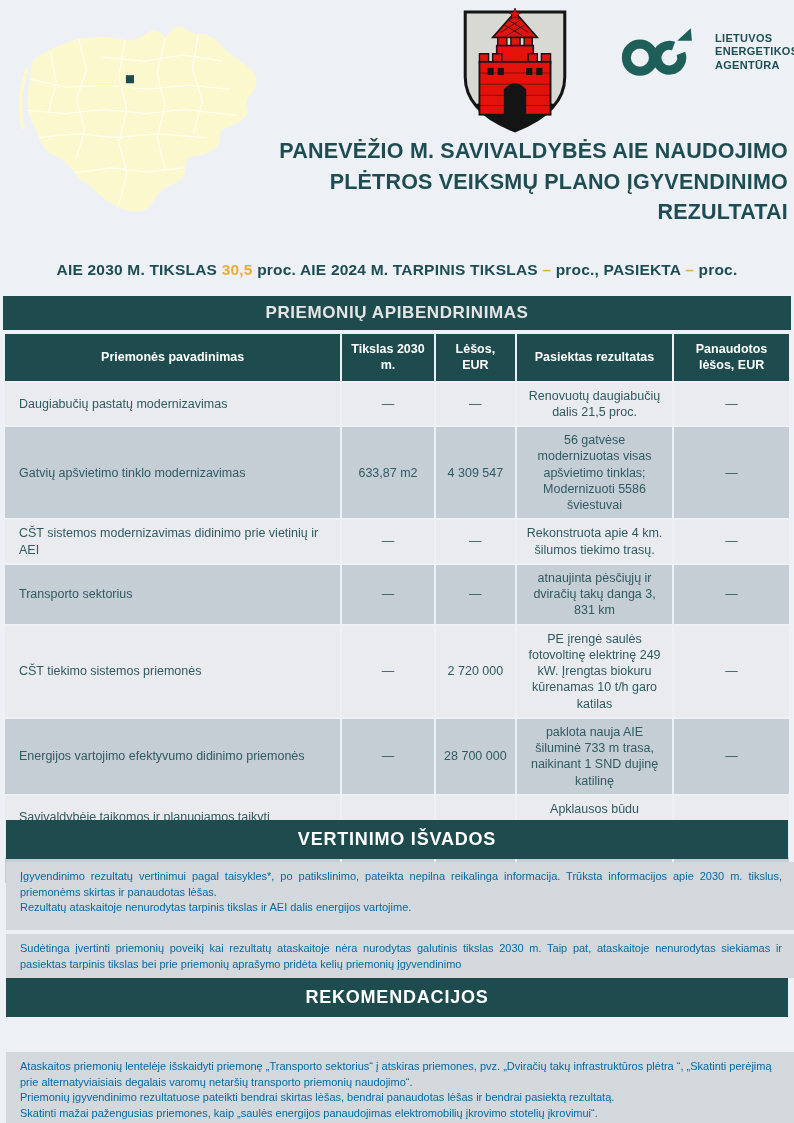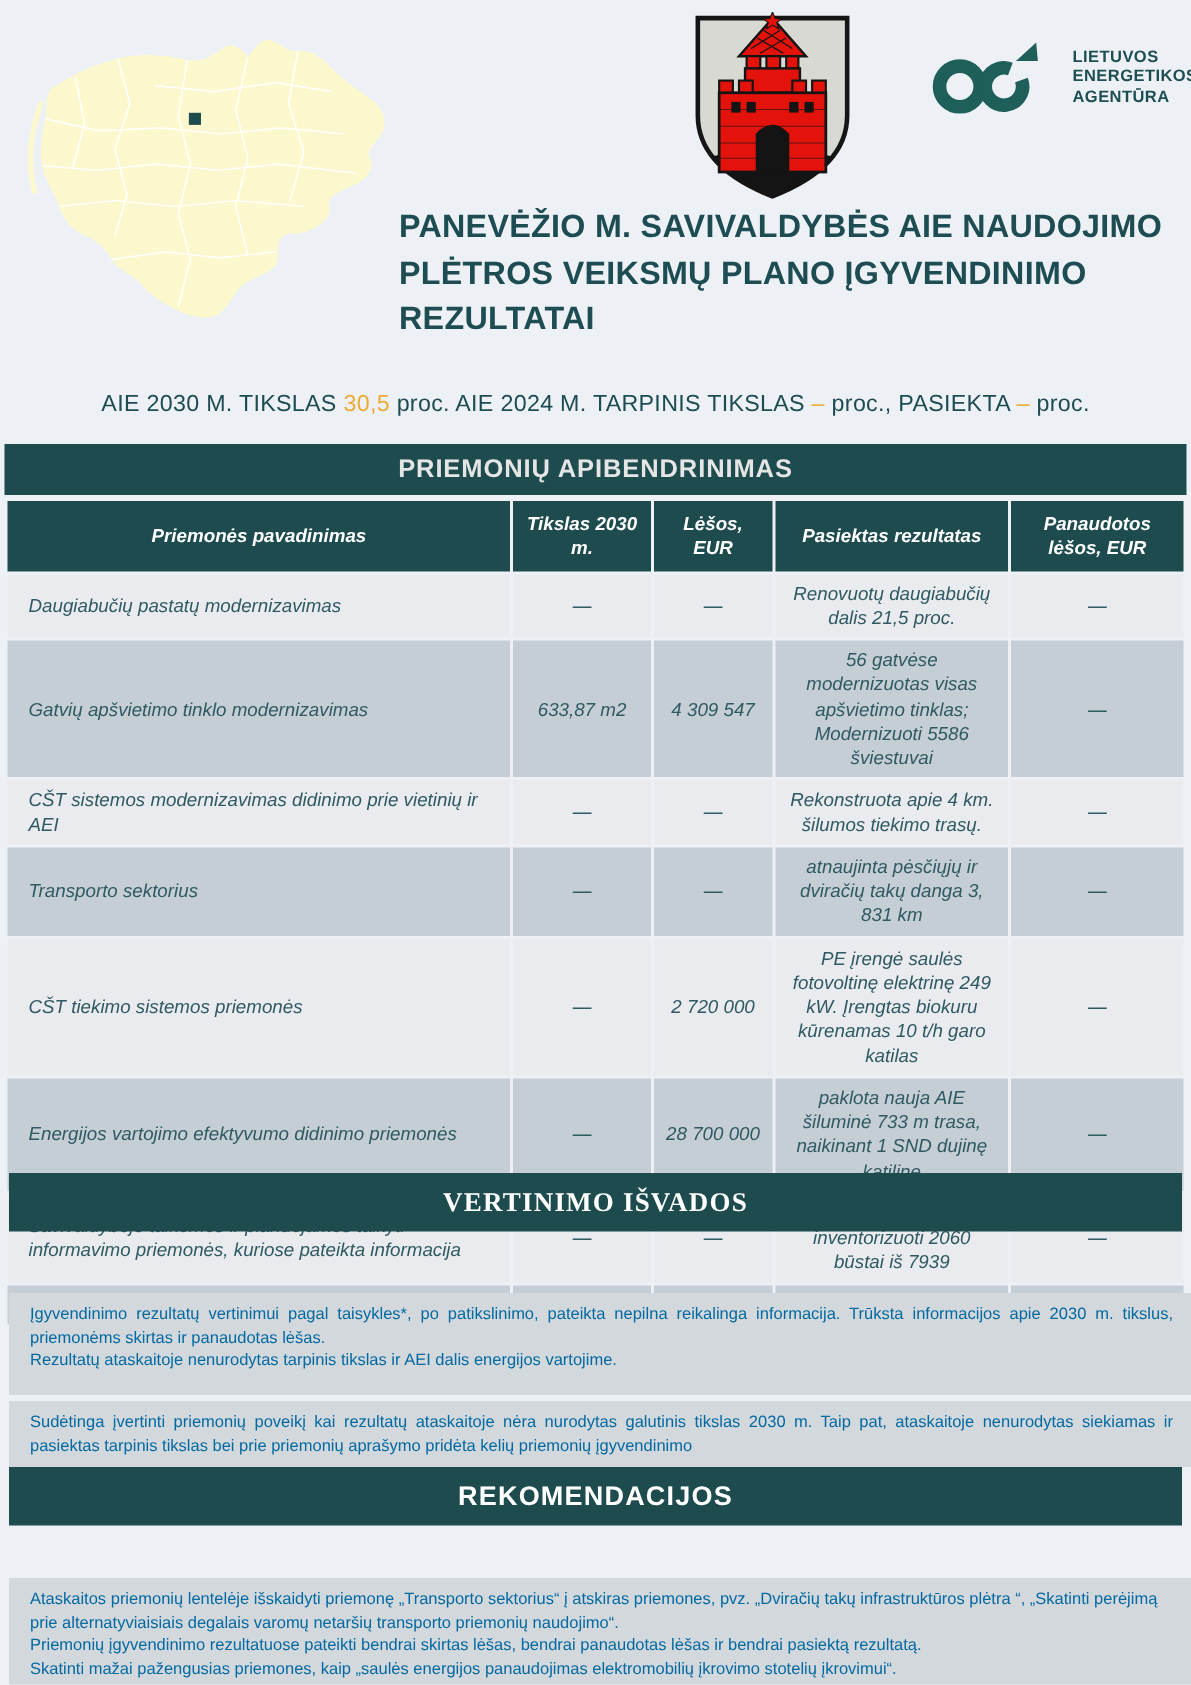--- a/index.html
+++ b/index.html
@@ -14,39 +14,39 @@
   .page { position:absolute; inset:0; width:794px; height:1123px; }
 
   
   .map-wrap   { position:absolute; left:6px;  top:6px;  width:262px; height:218px; }
   .coat-wrap  { position:absolute; left:458px; top:8px; width:114px; height:128px; }
   .logo-wrap  { position:absolute; left:620px; top:26px; display:flex; align-items:center; gap:19px; }
   .logo-text  { font-size:11px; font-weight:bold; color:#1d4e52; line-height:1.22; letter-spacing:.3px; }
 
   .page-title {
     position:absolute; left:266px; top:136px; width:522px;
-    text-align:left; color:#1d4c52; font-weight:bold;
+    text-align:right; color:#1d4c52; font-weight:bold;
     font-size:21.5px; line-height:1.42; letter-spacing:.2px;
   }
 
   .targets-line {
     position:absolute; left:0; top:261px; width:794px;
-    text-align:center; font-weight:normal; font-size:15.5px; color:#1d4c52;
+    text-align:center; font-weight:bold; font-size:15.5px; color:#1d4c52;
     letter-spacing:.2px;
   }
   .targets-line .hl { color:#ecab36; }
 
   
   .table-section { position:absolute; left:3px; top:296px; width:788px; }
   .band {
     background:#1d4b4e; color:#e5e5e5; text-align:center;
     font-weight:bold; font-size:17px; letter-spacing:.6px;
     padding:7px 4px;
   }
-  table.measures { width:100%; border-collapse:separate; border-spacing:2px; margin-top:2px;font-style:italic; }
+  table.measures { width:100%; border-collapse:separate; border-spacing:2px; margin-top:2px; }
   table.measures th {
     background:#1d4b4e; color:#fff; font-weight:bold; font-size:12.5px;
     padding:7px 5px; text-align:center; line-height:1.3;
   }
   table.measures td {
     font-size:12.5px; line-height:1.3; padding:5px 7px;
     text-align:center; color:#2f5a62; vertical-align:middle;
   }
   table.measures td.name { text-align:left; padding-left:14px; }
   tr.row-odd  td { background:#e9ebee; }
@@ -57,21 +57,21 @@
   col.c-result { width:20.0%; }
   col.c-used   { width:14.8%; }
 
   
   .section-band {
     position:absolute; left:6px; width:782px;
     background:#1d4b4e; color:#fff; text-align:center;
     font-weight:bold; font-size:18px; letter-spacing:.8px;
     padding:9px 4px;
   }
-  .band-conclusions { top:782px;font-family:Liberation Serif, serif; }
+  .band-conclusions { top:820px; }
   .band-recommend   { top:978px; }
 
   .panel {
     position:absolute; left:6px; width:790px;
     background:#d3d8dc; color:#0369a1;
     font-size:11px; line-height:1.42; padding:7px 14px;
   }
   .panel-1 { top:862px; height:68px; }
   .panel-1 p.justify { text-align:justify; }
   .panel-2 { top:934px; height:44px; overflow:hidden; text-align:justify; }

